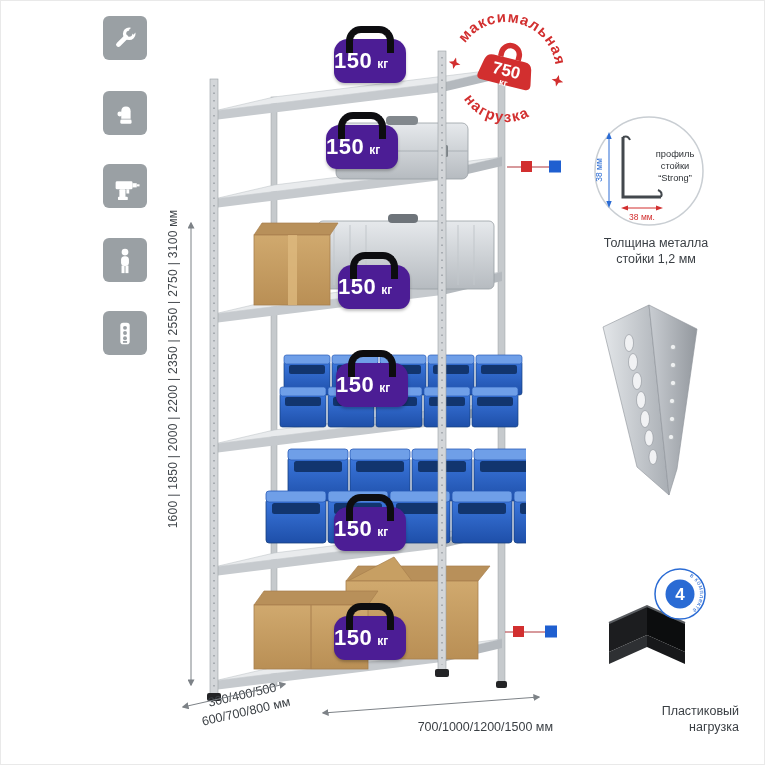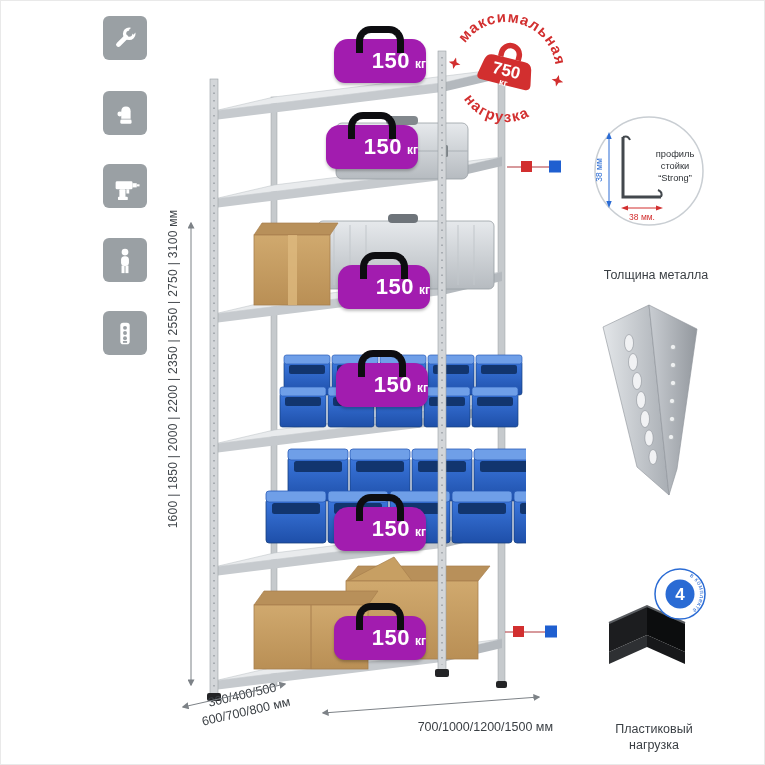--- a/index.html
+++ b/index.html
@@ -4,38 +4,38 @@
 <style>
   * { margin:0; padding:0; box-sizing:border-box; }
   html,body { background:#fff; font-family:"Liberation Sans", sans-serif; }
   .stage { position:relative; width:765px; height:765px; background:#ffffff; overflow:hidden; border:1px solid #e9e9e9; }
 
   
   .tile { position:absolute; left:102px; width:44px; height:44px; background:#9aa0a4; border-radius:6px;
           display:flex; align-items:center; justify-content:center; }
 
   
-  .weight { position:absolute; width:92px; height:44px; background:#a21caf;
-            border-radius:14px 14px 11px 11px; display:flex; align-items:baseline; justify-content:flex-end;
+  .weight { position:absolute; width:72px; height:44px; background:#4c1d95;
+            border-radius:14px 14px 11px 11px; display:flex; align-items:baseline; justify-content:flex-start;
             color:#fff; box-shadow:0 2px 3px rgba(0,0,0,.25); z-index:5; }
   .weight::before { content:""; position:absolute; top:-13px; left:50%; transform:translateX(-50%);
             width:34px; height:20px; border:7px solid #0d0d10; border-bottom:none; border-radius:15px 15px 0 0; }
   .w-val { font-size:22px; font-weight:bold; line-height:44px; letter-spacing:.5px; }
   .w-unit { font-size:12px; font-weight:bold; margin-left:5px; }
 
   .vdim { position:absolute; left:172px; top:368px; transform:translate(-50%,-50%) rotate(-90deg);
           white-space:nowrap; font-size:12px; color:#41464b; letter-spacing:.3px; }
 
   .depth-label { position:absolute; left:180px; top:700px; transform:rotate(-13deg); transform-origin:left top;
           font-size:12.5px; color:#3a3f44; text-align:center; width:122px; line-height:1.35; }
   .width-label { position:absolute; left:322px; top:719px; font-size:12.5px; color:#3a3f44; width:230px; text-align:right; }
 
   .caption { position:absolute; width:170px; text-align:center; font-size:12.5px; color:#3a3f44; line-height:1.3; }
-  .cap-profile { left:570px; top:234px;margin-top:32px; }
-  .cap-foot { left:568px; top:720px; }
+  .cap-profile { left:570px; top:234px; }
+  .cap-foot { left:568px; top:702px;text-align:right; }
 
   .stamp { position:absolute; left:438px; top:4px; width:134px; height:134px; transform:rotate(14deg); z-index:6; }
 
   .overlay { position:absolute; left:0; top:0; pointer-events:none; }
   .abs { position:absolute; }
 </style>
 </head>
 <body>
 
 <div class="stage">
@@ -294,20 +294,21 @@
       <text x="51" y="107" font-size="8.5" fill="#d22f2f" text-anchor="middle">38 мм.</text>
     </g>
     <g fill="#2f3337" font-size="9.3" text-anchor="middle">
       <text x="84" y="44">профиль</text>
       <text x="84" y="56">стойки</text>
       <text x="84" y="68">“Strong”</text>
     </g>
   </svg>
   <div class="caption cap-profile">
     <div>Толщина металла</div>
+    <div>стойки 1,2 мм</div>
   </div>
 
   <svg class="abs" style="left:588px; top:298px" width="125" height="220" viewBox="0 0 125 220">
     <defs>
       <linearGradient id="gA1" x1="0" y1="0" x2="1" y2="0">
         <stop offset="0" stop-color="#e3e6e9"></stop>
           <stop offset="1" stop-color="#a9aeb4"></stop>
       </linearGradient>
       <linearGradient id="gA2" x1="0" y1="0" x2="1" y2="0">
         <stop offset="0" stop-color="#c9cdd2"></stop>

